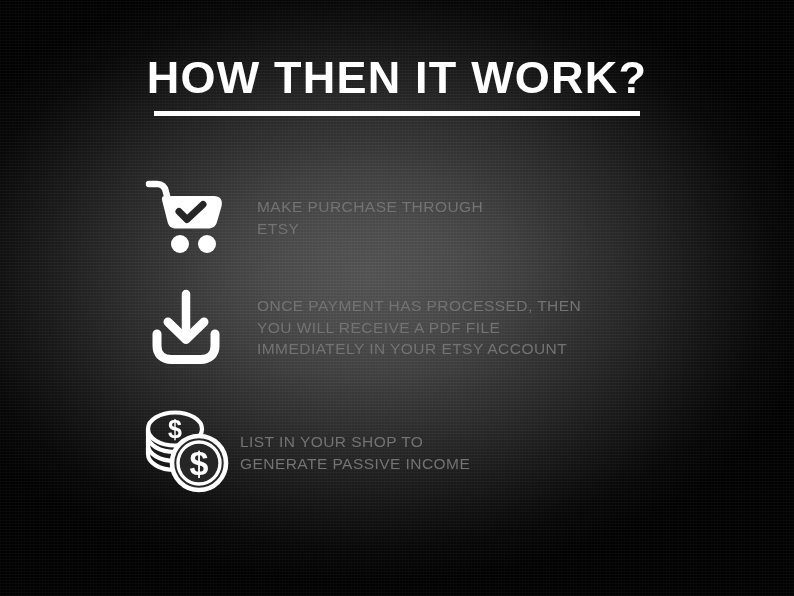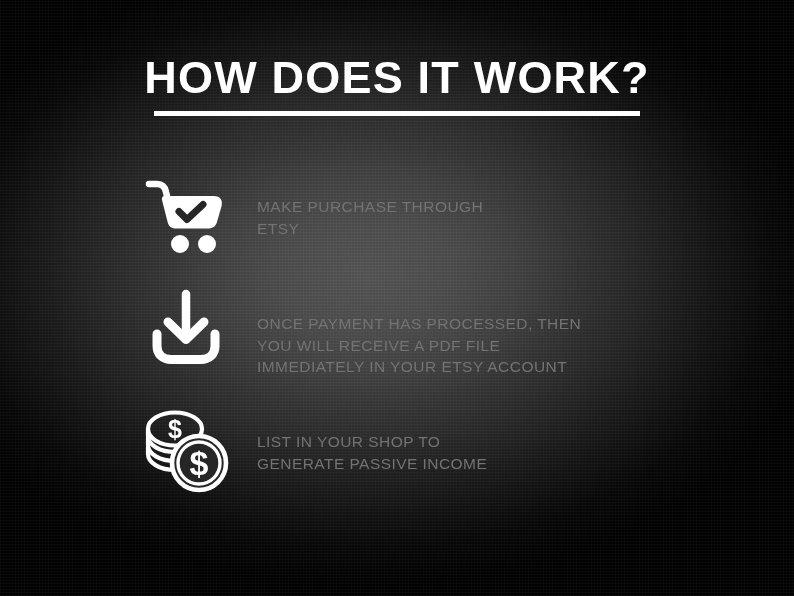--- a/index.html
+++ b/index.html
@@ -86,36 +86,36 @@
     white-space: pre-line;
     padding-top: 2px;
   }
 
   #step-1 { left: 140px; top: 178px; }
   #step-1 .step-icon { height: 76px; }
   #step-1 .step-text { margin-left: 25px; margin-top: 16px; }
 
   #step-2 { left: 140px; top: 288px; }
   #step-2 .step-icon { height: 78px; }
-  #step-2 .step-text { margin-left: 25px; margin-top: 23px; }
+  #step-2 .step-text { margin-left: 25px; margin-top: 5px; }
 
   #step-3 { left: 140px; top: 408px; }
   #step-3 .step-icon { height: 86px; }
-  #step-3 .step-text { margin-left: 25px; margin-top: 21px; }
+  #step-3 .step-text { margin-left: 8px; margin-top: 21px; }
 </style>
 </head>
 <body>
 
 <div id="canvas">
 
   <div id="bg-gradient"></div>
   <div id="bg-noise"></div>
 
   <div id="title-block">
-    <div id="page-title">HOW DOES IT WORK?</div>
+    <div id="page-title">HOW THEN IT WORK?</div>
     <div id="title-underline"></div>
   </div>
 
   <div class="step" id="step-1">
     <div class="step-icon">
       <svg width="86" height="76" viewBox="0 0 86 76">
 
         <path d="M6 6 H14 C19 6 22 9 23 14 L24.5 20" fill="none" stroke="#ffffff" stroke-width="6.5" stroke-linecap="round" stroke-linejoin="round"></path>
 
         <path d="M22 18 H71 C77 18 80 22 78.6 28 L74 44 C72.8 48.4 69.6 50.5 65 50.5 H33

